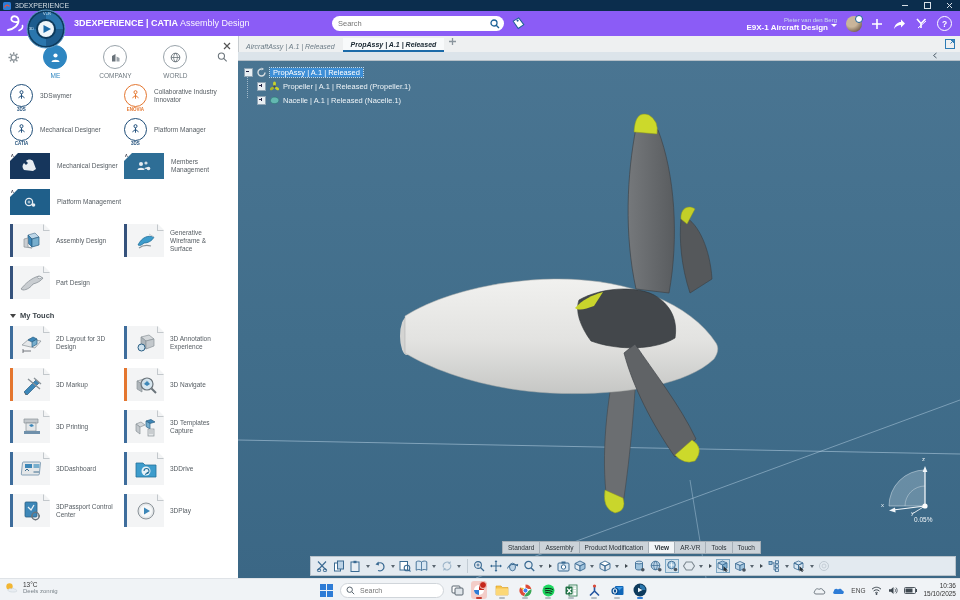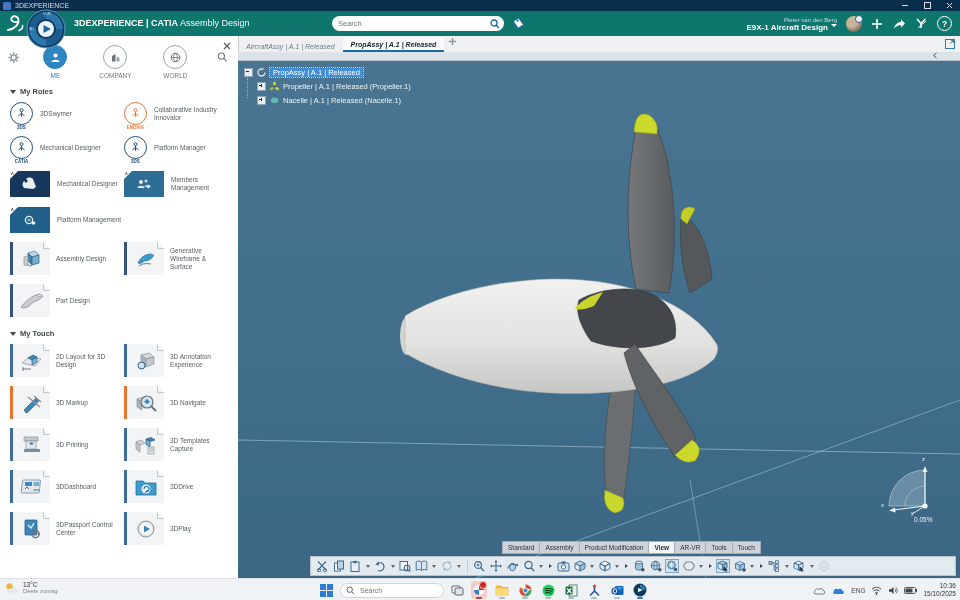--- a/index.html
+++ b/index.html
@@ -12,21 +12,21 @@
   
   .titlebar{position:absolute;left:0;top:0;width:960px;height:11px;background:#0b2d4d;
             display:flex;align-items:center;color:#d7dfe6;font-size:7px}
   .titlebar .appico{width:8px;height:8px;margin:0 4px 0 3px}
   .wincontrols{position:absolute;right:0;top:0;height:11px;display:flex}
   .winbtn{width:22px;height:11px;display:flex;align-items:center;justify-content:center;cursor:default}
   .min-glyph{width:6px;height:1px;background:#d7dfe6}
   .max-glyph{width:5px;height:5px;border:1px solid #d7dfe6}
 
   
-  .header{position:absolute;left:0;top:11px;width:960px;height:25px;background:#0f766e;color:#fff}
+  .header{position:absolute;left:0;top:11px;width:960px;height:25px;background:#8b5cf6;color:#fff}
   .logo3ds{position:absolute;left:5px;top:3px}
   .compass{position:absolute;left:26px;top:-2px;width:40px;height:40px;z-index:6}
   .compass-lbl{position:absolute;color:#cfe4f2;font-size:4px;line-height:4px}
   .brand{position:absolute;left:74px;top:7px;font-size:9px;white-space:nowrap}
   .brand b{font-weight:bold}
   .brand .wb{font-weight:normal;opacity:.95}
   .hsearch{position:absolute;left:332px;top:5px;width:172px;height:15px;background:#fff;border-radius:8px;
            display:flex;align-items:center}
   .hsearch input{flex:1;border:none;outline:none;background:transparent;font-size:7.5px;
                  color:#333;padding:0 6px;font-family:"Liberation Sans",sans-serif}
@@ -293,24 +293,20 @@
         </div>
         <div class="navlbl">WORLD</div>
       </div>
     </div>
     <svg class="p-search" width="12" height="12" viewBox="0 0 12 12">
       <circle cx="5" cy="5" r="3.5" fill="none" stroke="#6a737a" stroke-width="1.2"></circle>
       <line x1="7.6" y1="7.6" x2="11" y2="11" stroke="#6a737a" stroke-width="1.2"></line>
     </svg>
   </div>
 
-  <div class="sec-h">
-    <span class="tri"></span>
-    <span>My Roles</span>
-  </div>
   <div class="grid2">
     <div class="role">
       <div class="rolecirc" style="border:1.2px solid #1f4e79">
         <svg width="11" height="12" viewBox="0 0 10 11">
           <circle cx="5" cy="2" r="1.4" fill="none" stroke="#1f4e79" stroke-width="0.9"></circle>
           <path d="M5,3.6 V8 M5,5 L2.2,7.2 M5,5 L7.8,7.2" stroke="#1f4e79" stroke-width="0.9" fill="none"></path>
         </svg>
         <span class="rolebrand" style="color:#1f4e79">3DS</span>
       </div>
       <span class="rolelbl">3DSwymer</span>

